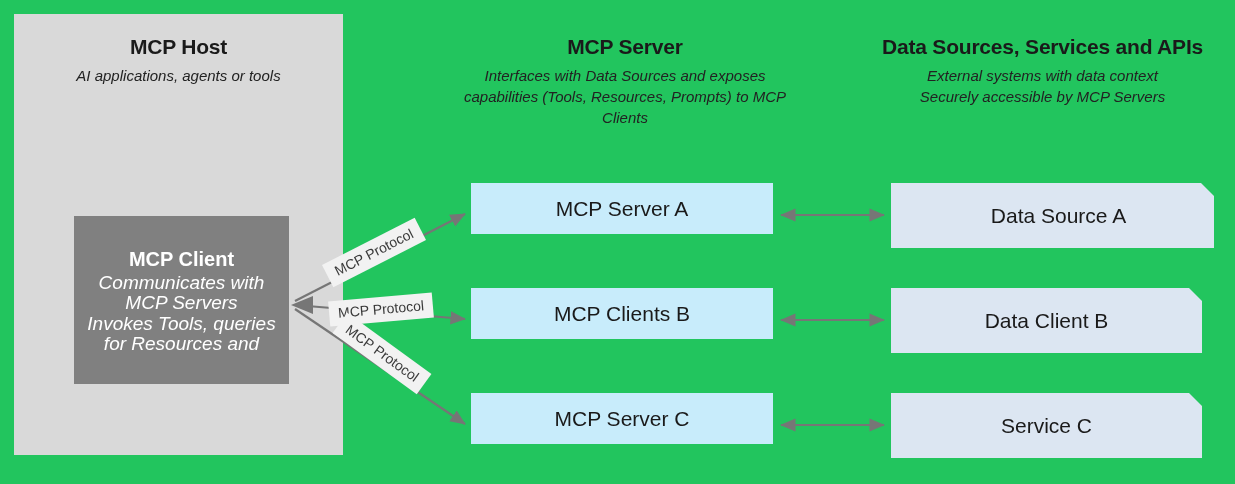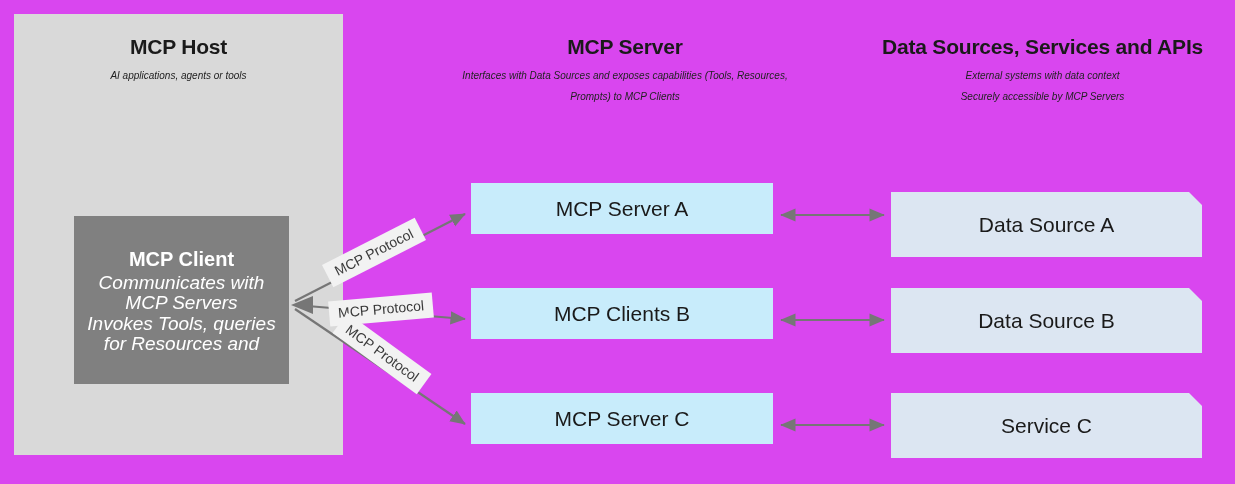--- a/index.html
+++ b/index.html
@@ -7,21 +7,21 @@
     padding: 0;
     background: #ffffff;
   }
   body {
     font-family: "Liberation Sans", sans-serif;
   }
   #canvas {
     position: relative;
     width: 1235px;
     height: 484px;
-    background: #d946ef;
+    background: #22c55e;
     overflow: hidden;
   }
 
   
   .host-box {
     position: absolute;
     left: 14px;
     top: 14px;
     width: 329px;
     height: 441px;
@@ -35,21 +35,21 @@
   }
   .col-title {
     font-size: 21px;
     font-weight: bold;
     color: #1a1a1a;
     letter-spacing: -0.2px;
     line-height: 26px;
     white-space: nowrap;
   }
   .col-sub {
-    font-size: 10px;
+    font-size: 15px;
     font-style: italic;
     color: #222222;
     line-height: 21px;
     margin-top: 5px;
   }
 
   #host-head   { left: 14px;  top: 34px;  width: 329px; }
   #server-head { left: 455px; top: 34px;  width: 340px; }
   #data-head   { left: 855px; top: 34px;  width: 375px; }
 
@@ -106,21 +106,21 @@
     width: 311px;
     height: 65px;
     background: #dce6f2;
     clip-path: polygon(0 0, calc(100% - 13px) 0, 100% 13px, 100% 100%, 0 100%);
     display: flex;
     align-items: center;
     justify-content: center;
     font-size: 21px;
     color: #1a1a1a;
   }
-  #data-a { top: 192px; }
+  #data-a { top: 183px; padding-left: 12px; }
   #data-b { top: 288px; }
   #data-c { top: 393px; }
 
   
   #arrow-layer {
     position: absolute;
     left: 0;
     top: 0;
     width: 1235px;
     height: 484px;
@@ -222,21 +222,21 @@
     <span>MCP Clients B</span>
   </div>
   <div class="server-box" id="server-c">
     <span>MCP Server C</span>
   </div>
 
   <div class="data-box" id="data-a">
     <span>Data Source A</span>
   </div>
   <div class="data-box" id="data-b">
-    <span>Data Source B</span>
+    <span>Data Client B</span>
   </div>
   <div class="data-box" id="data-c">
     <span>Service C</span>
   </div>
 
   <div class="proto-label" id="proto-1">MCP Protocol</div>
   <div class="proto-label" id="proto-2">MCP Protocol</div>
   <div class="proto-label" id="proto-3">MCP Protocol</div>
 
 </div>

